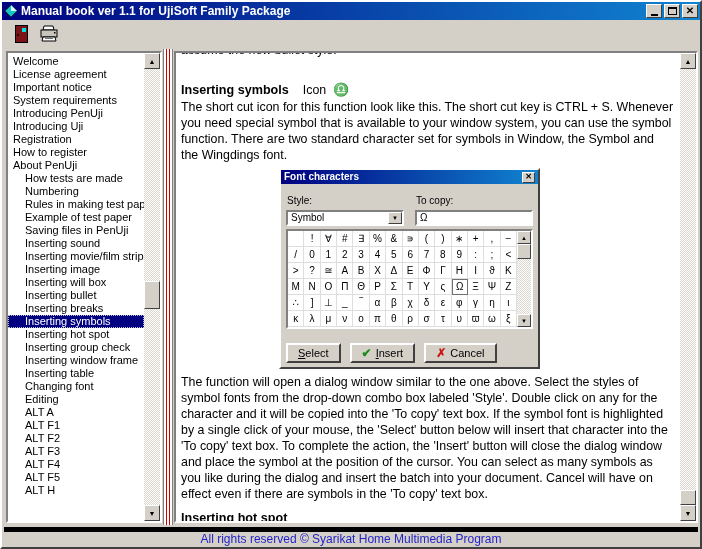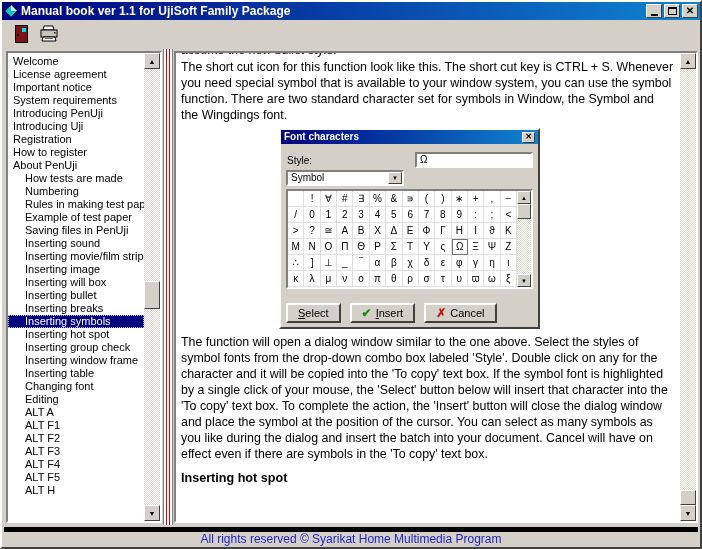--- a/index.html
+++ b/index.html
@@ -211,38 +211,42 @@
       </div>
     </div>
 
     <div class="splitter"></div>
 
     <div class="content-wrap">
       <div class="content-text">
 
         <div class="clipped-top">assume the new bullet style.</div>
 
+        <div class="heading-row">
+          <b>Inserting symbols</b><span class="icon-label">Icon</span><span class="libra-icon">♎</span>
+        </div>
 
         <div class="para">The short cut icon for this function look like this. The short cut key is CTRL + S. Whenever you need special symbol that is available to your window system, you can use the symbol function. There are two standard character set for symbols in Window, the Symbol and the Wingdings font.</div>
 
         <div class="dlg">
           <div class="dlg-title">
             <span>Font characters</span>
             <button class="dlg-close">✕</button>
           </div>
           <div class="dlg-body">
             <div class="dlg-row1">
               <div class="fld">
                 <div class="fld-label">Style:</div>
                 <div class="combo">
                   <span>Symbol</span>
                   <button class="combo-btn">▼</button>
                 </div>
               </div>
               <div class="fld">
+                <div class="fld-label">To copy:</div>
                 <div class="textbox">
                   <span>Ω</span>
                 </div>
               </div>
             </div>
 
             <div class="grid-wrap">
               <div class="grid" id="chargrid">
                   <div class="gcell"> </div>
                   <div class="gcell">!</div>

